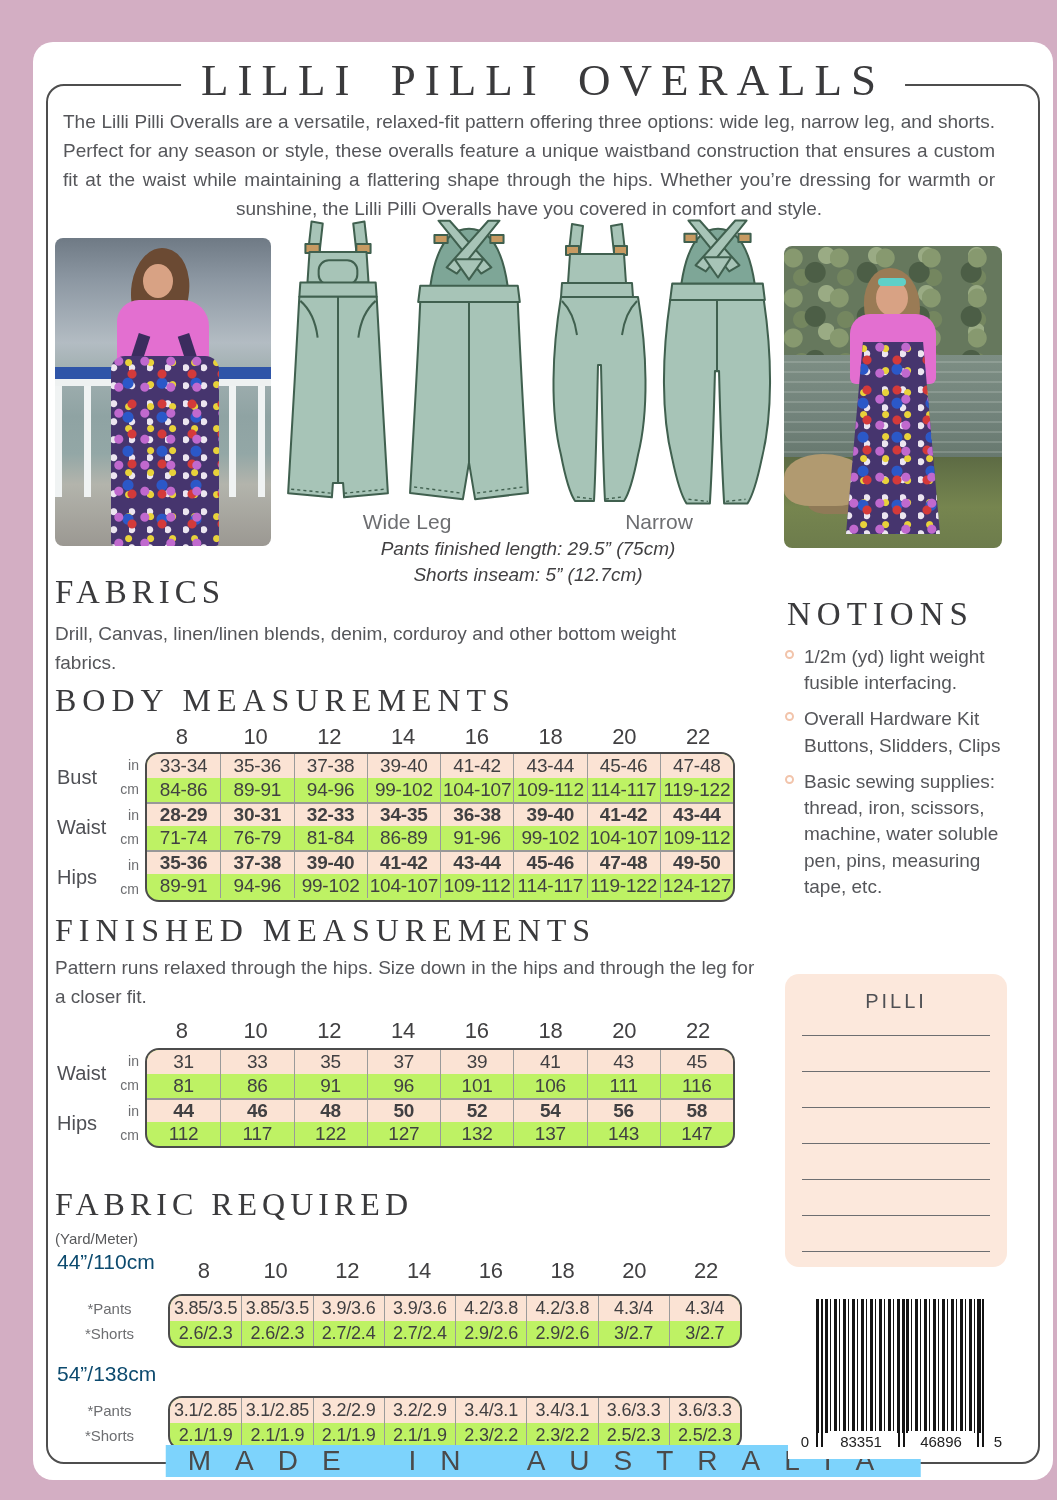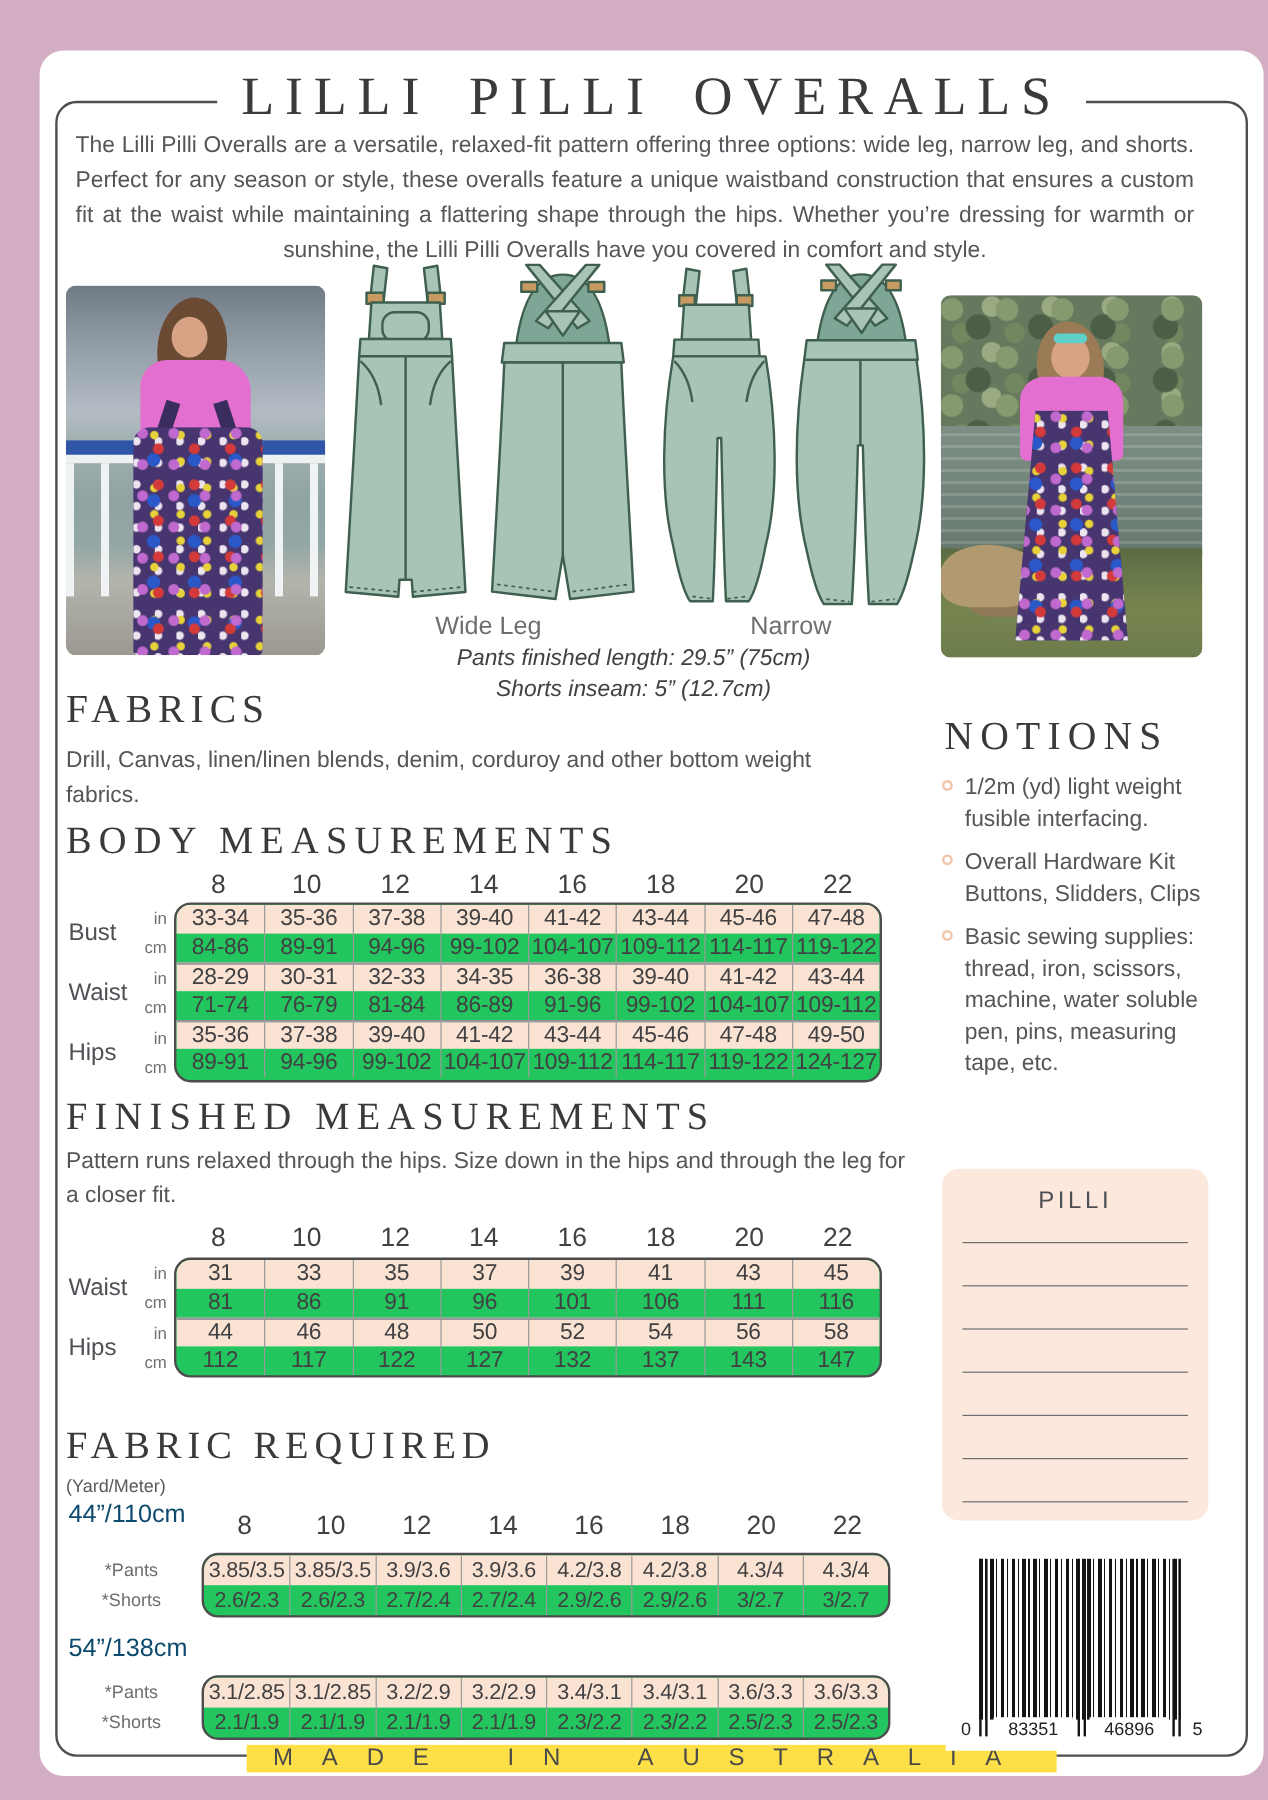--- a/index.html
+++ b/index.html
@@ -103,26 +103,26 @@
   .blk-body { left:24px; top:710px; }
   .blk-fin  { left:24px; top:1006px; }
   .blk-fab1 { left:24px; top:1252px; }
   .blk-fab2 { left:24px; top:1354px; }
 
   .mlabels { width:88px; display:flex; flex-direction:column; justify-content:center; }
   .mgroup { height:50px; display:flex; align-items:center; justify-content:space-between; }
   .gname { font-size:20px; color:#4f5055; }
   .gunits { display:flex; flex-direction:column; text-align:right; font-size:14px; color:#6d6e71; line-height:24px; padding-right:6px; }
 
-  .mtable { border:2px solid #4c4c4c; border-radius:14px; overflow:hidden; background:#22c55e; }
+  .mtable { border:2px solid #4c4c4c; border-radius:14px; overflow:hidden; background:#bef264; }
   .tbl-8 { width:590px; }
   .mrow { display:grid; grid-template-columns:repeat(8,1fr); height:24px; }
   .mrow.tall { height:25px; }
   .mrow.peach { background:#fbe3d4; }
-  .mrow.sep { border-top:2px solid #989898; }
+  .mrow.sep { border-top:2px solid #989898;font-weight:bold; }
   .mcell { display:flex; align-items:center; justify-content:center; font-size:19px; color:#414042; letter-spacing:-0.2px; }
   .mcell + .mcell { border-left:1px solid #9a9a9a; }
   .fab .mcell { font-size:18px; }
 
   .flabels { width:111px; display:flex; flex-direction:column; justify-content:center; }
   .flabel { height:25px; line-height:25px; text-align:center; padding-right:6px; font-size:15px; color:#6d6e71; }
   .fab-table { width:574px; }
 
   
   .notions-list { position:absolute; left:752px; top:602px; width:222px; }
@@ -139,22 +139,22 @@
   .barcode { position:absolute; left:755px; top:1247px; width:224px; height:170px; background:#fff; z-index:3;
              border-bottom-right-radius:14px; }
   .bars { position:absolute; left:28px; right:28px; top:10px; bottom:26px;
       background:repeating-linear-gradient(90deg,#141414 0 3px,#fff 3px 5px,#141414 5px 6px,#fff 6px 9px,#141414 9px 12px,#fff 12px 14px,#141414 14px 15px,#fff 15px 18px); }
   .guard { position:absolute; top:10px; bottom:12px; width:2px; background:#141414; }
   .g1 { left:28px; } .g2 { left:33px; } .g3 { left:110px; } .g4 { left:115px; } .g5 { right:33px; } .g6 { right:28px; }
   .digit-strip { position:absolute; bottom:8px; height:20px; background:#fff; display:flex; align-items:center; justify-content:center;
                  font-size:15px; color:#222; }
   .d0 { left:8px;  width:18px; } .d1 { left:40px; width:66px; } .d2 { left:120px; width:66px; } .d3 { right:6px; width:16px; }
 
-  .made { position:absolute; bottom:3px; left:50%; transform:translateX(-50%); z-index:2; background:#fde047; padding:0 22px;
-          font-size:20px; letter-spacing:24px; word-spacing:12px; color:#4a4a4a; white-space:nowrap; }
+  .made { position:absolute; bottom:3px; left:50%; transform:translateX(-50%); z-index:2; background:#7dd3fc; padding:0 22px;
+          font-size:28px; letter-spacing:24px; word-spacing:12px; color:#4a4a4a; white-space:nowrap; }
 </style>
 </head>
 <body>
 
 <div class="page">
   <div class="frame"></div>
 
   <div class="title">LILLI PILLI OVERALLS</div>
 
   <p class="intro">The Lilli Pilli Overalls are a versatile, relaxed-fit pattern offering three options: wide leg, narrow leg, and shorts. Perfect for any season or style, these overalls feature a unique waistband construction that ensures a custom fit at the waist while maintaining a flattering shape through the hips. Whether you’re dressing for warmth or sunshine, the Lilli Pilli Overalls have you covered in comfort and style.</p>

